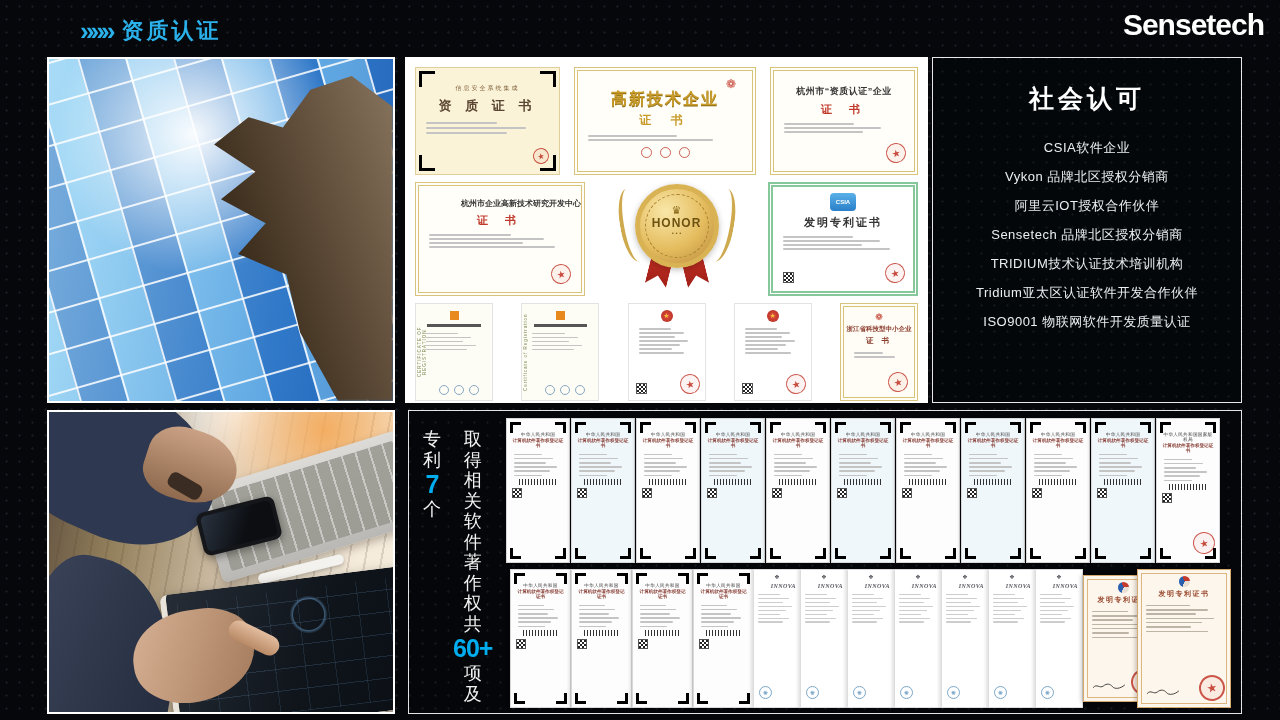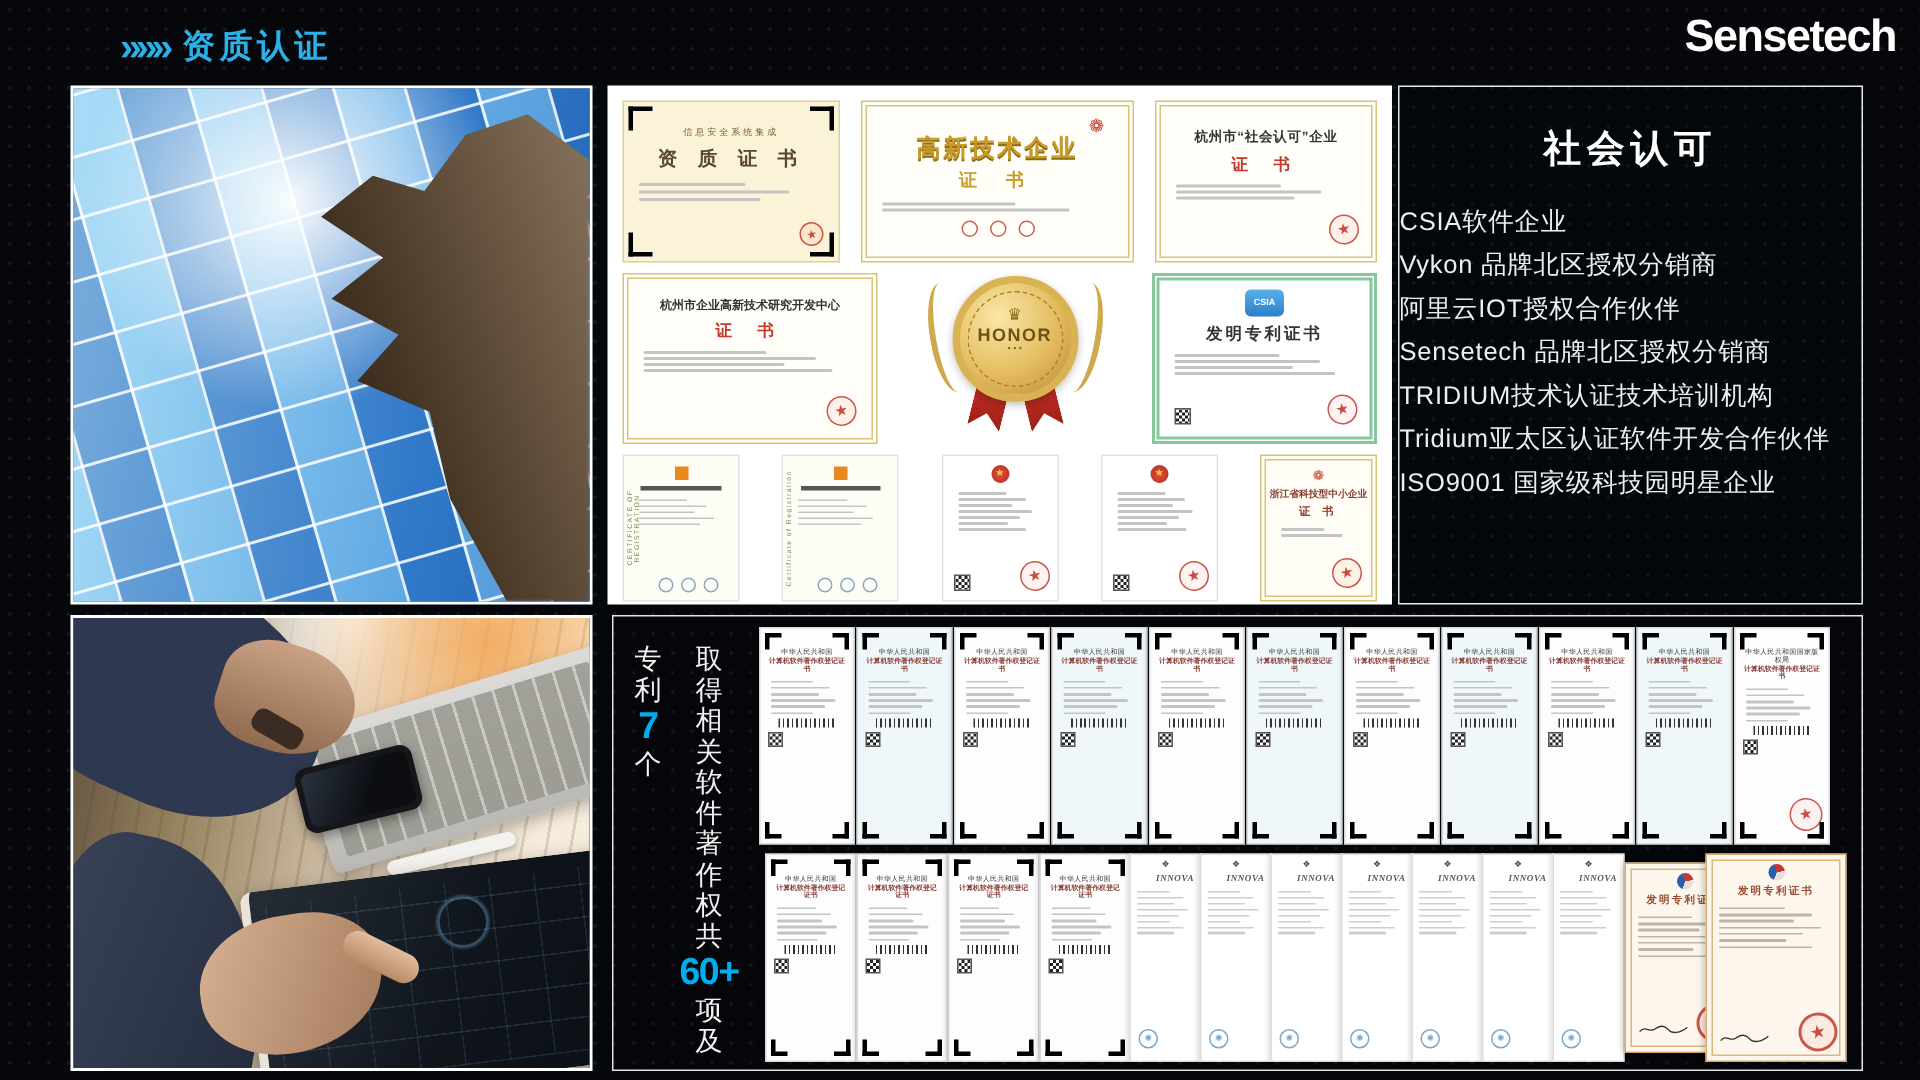--- a/index.html
+++ b/index.html
@@ -87,21 +87,21 @@
   .cq-title{margin-top:4px;text-align:center;font-size:13px;font-weight:bold;letter-spacing:5px;color:#5a4632;}
   .flame{position:absolute;top:6px;right:16px;color:#c23b2e;font-size:12px;}
   .flame.sm{position:static;text-align:center;font-size:9px;margin-top:5px;}
   .ht-title{margin-top:18px;text-align:center;font-size:16px;font-weight:bold;letter-spacing:2px;color:#c89b2a;
             text-shadow:0 1px 0 #8a6a14;}
   .ht-sub{margin-top:2px;text-align:center;font-size:12px;font-weight:bold;letter-spacing:8px;color:#c89b2a;}
   .ht-stamps{display:flex;gap:8px;justify-content:center;margin-top:6px;}
   .ht-stamps i{width:11px;height:11px;border-radius:50%;border:1.5px solid rgba(194,59,46,.8);}
   .cy-title{margin-top:14px;text-align:center;font-size:9px;font-weight:bold;letter-spacing:.5px;color:#333;}
   .cy-sub,.rnd-sub{margin-top:4px;text-align:center;font-size:11px;font-weight:bold;letter-spacing:7px;color:#c0392b;}
-  .rnd-title{margin-top:12px;text-align:center;font-size:8px;font-weight:bold;color:#333;}
+  .rnd-title{margin-top:12px;text-align:right;font-size:8px;font-weight:bold;color:#333;}
 
   .csia{width:26px;height:18px;margin:6px auto 0;border-radius:4px;display:flex;align-items:center;justify-content:center;
         background:linear-gradient(#5ab1e8,#2a7fc9);color:#fff;font-size:6px;font-weight:bold;}
   .soft-title{margin-top:4px;text-align:center;font-size:11px;font-weight:bold;letter-spacing:2px;color:#333;}
 
   .poa{border:4px solid #bfe0ee;background:#fdfeff;}
   .poa-brand{width:26px;height:3px;margin:8px auto 0;background:#bfe0ee;}
   .poa-title{margin-top:5px;text-align:center;font-size:7px;font-weight:bold;color:#2a2a2a;
              font-family:"Liberation Serif",serif;}
   .poa-sub{text-align:center;font-size:5px;color:#666;margin-top:1px;}
@@ -164,21 +164,21 @@
   .cr.tl2{top:3px;left:3px;border-top:3px solid;border-left:3px solid;}
   .cr.tr2{top:3px;right:3px;border-top:3px solid;border-right:3px solid;}
   .cr.bl2{bottom:3px;left:3px;border-bottom:3px solid;border-left:3px solid;}
   .cr.br2{bottom:3px;right:3px;border-bottom:3px solid;border-right:3px solid;}
 
   
   .social{position:absolute;left:932px;top:57px;width:310px;height:346px;border:1px solid #e8e8e8;
       background:rgba(5,7,10,.25);padding-top:24px;}
   .social-title{text-align:center;color:#fff;font-size:25px;font-weight:bold;letter-spacing:4px;}
   .social-list{list-style:none;margin-top:18px;}
-  .soc-item{color:#eceff2;font-size:17px;letter-spacing:.5px;line-height:29px;}
+  .soc-item{text-align:center;color:#eceff2;font-size:13px;letter-spacing:.5px;line-height:29px;}
 
   
   .bottom-panel{position:absolute;left:408px;top:410px;width:834px;height:304px;border:1px solid #e4e4e4;
       background:rgba(5,7,10,.2);}
   .vcols{position:absolute;left:14px;top:18px;display:flex;gap:12px;}
   .vcol{display:flex;flex-direction:column;align-items:center;}
   .vchars{display:flex;flex-direction:column;align-items:center;}
   .vch{color:#f2f2f2;font-size:18px;line-height:20.5px;font-weight:500;}
   .vnum{color:#00AEEF;font-weight:800;font-size:25px;line-height:29px;letter-spacing:-1px;}
 
@@ -262,21 +262,21 @@
             <i class="tl" style="width: 58%;"></i>
             <i class="tl" style="width: 81%;"></i>
           </div>
         <div class="ht-stamps">
             <i></i>
             <i></i>
             <i></i>
           </div>
       </div>
       <div class="cert goldd chuying">
-        <div class="cy-title">杭州市“社会认可”企业</div>
+        <div class="cy-title">杭州市“资质认证”企业</div>
         <div class="cy-sub">证 书</div>
         <div class="lines lines-l sm">
             <i class="tl" style="width: 58%;"></i>
             <i class="tl" style="width: 81%;"></i>
             <i class="tl" style="width: 66%;"></i>
           </div>
         <div class="stamp s-md cy-stamp">★</div>
       </div>
     </div>
 
@@ -397,21 +397,21 @@
 
   <div class="social">
     <div class="social-title">社会认可</div>
     <ul class="social-list">
         <li class="soc-item">CSIA软件企业</li>
         <li class="soc-item">Vykon 品牌北区授权分销商</li>
         <li class="soc-item">阿里云IOT授权合作伙伴</li>
         <li class="soc-item">Sensetech 品牌北区授权分销商</li>
         <li class="soc-item">TRIDIUM技术认证技术培训机构</li>
         <li class="soc-item">Tridium亚太区认证软件开发合作伙伴</li>
-        <li class="soc-item">ISO9001 国家级科技园明星企业</li>
+        <li class="soc-item">ISO9001 物联网软件开发质量认证</li>
       </ul>
   </div>
 
   <div class="photo photo2">
     <div class="desk"></div>
     <div class="warm"></div>
     <div class="laptop"></div>
     <div class="pen"></div>
     <div class="arm-top"></div>
     <div class="hand-top"></div>

